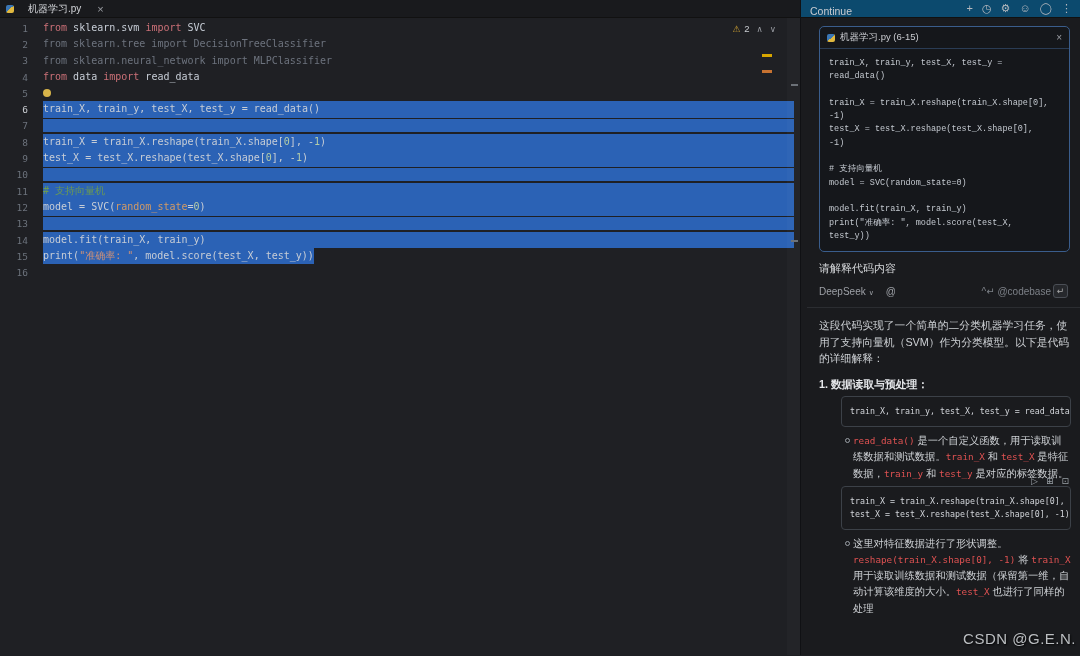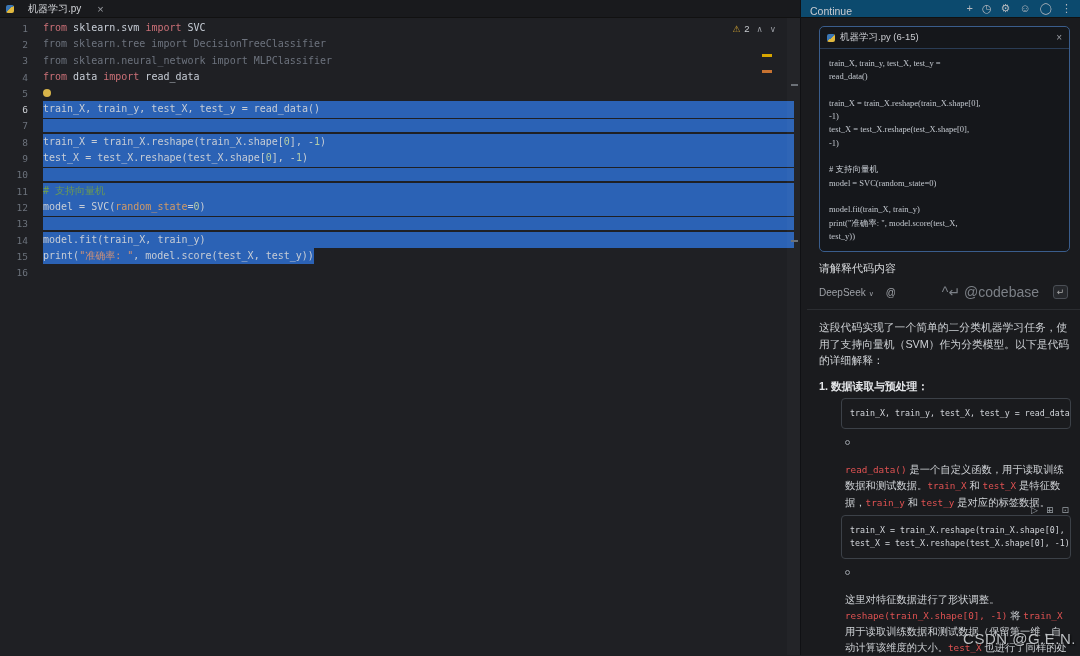--- a/index.html
+++ b/index.html
@@ -41,38 +41,38 @@
   .sel-mark { position:absolute; right:2px; width:7px; height:2px; background:#6a6f76; }
   .s1 { top:66px; } .s2 { top:222px; }
   .scroll-strip { position:absolute; right:0; top:0; width:13px; height:100%; background:rgba(255,255,255,0.02); }
 
   
   .panel { flex:0 0 280px; background:#1a1b1e; border-left:1px solid #101114; position:relative; display:flex; flex-direction:column; overflow:hidden;padding-left:6px; }
 
   .card { margin:8px 10px 0 12px; border:1px solid #3a5d8c; border-radius:5px; background:#15171b; overflow:hidden; flex:none; }
   .card-head { display:flex; align-items:center; gap:5px; padding:4px 7px; border-bottom:1px solid #2a3c55; font-size:9.5px; color:#c9cbd0; }
   .card-close { margin-left:auto; color:#9a9da3; font-size:10px; }
-  .card-body { padding:8px 9px; font-family:Liberation Serif, serif; font-size:8.5px; line-height:13.3px; color:#c3c8cf; white-space:pre; overflow:hidden; }
+  .card-body { padding:8px 9px; font-family:Liberation Mono, monospace; font-size:8.5px; line-height:13.3px; color:#c3c8cf; white-space:pre; overflow:hidden; }
   .card-line { min-height:13.3px; }
 
   .prompt { margin:9px 12px 0; font-size:11px; color:#d6d8db; flex:none; }
   .input-row { margin:8px 12px 0; display:flex; align-items:center; font-size:10px; color:#9da0a6; flex:none; }
   .caret { font-size:7px; margin-left:3px; }
   .at-btn { margin-left:12px; }
   .spacer { flex:1; }
-  .hint { font-size:14px; color:#7c8087; margin-right:14px;text-align:center; }
+  .hint { font-size:10px; color:#7c8087; margin-right:2px;text-align:center; }
   .send-btn { width:15px; height:14px; border:1px solid #4a4e55; border-radius:3px; display:flex; align-items:center; justify-content:center; font-size:9px; color:#aaa; background:#26282c; }
   .divider { margin-top:9px; border-top:1px solid #2b2d31; flex:none; }
 
   .response { flex:1; padding:9px 7px 0 12px; font-size:10.8px; line-height:16.5px; color:#ced1d5; overflow:hidden; }
   .sec-head { margin:9px 0 2px; font-size:10.8px; color:#e4e6e9; font-weight:bold; }
   .code-wrap { position:relative; margin:4px 2px 6px 22px; }
   .blk-tools { position:absolute; top:-13px; right:2px; display:flex; gap:8px; font-size:9px; color:#9aa0a6; }
   .code-block { border:1px solid #3c4148; border-radius:4px; padding:8px 8px; font-family:"DejaVu Sans Mono",monospace; font-size:8.3px; line-height:13px; color:#d2d5da; white-space:pre; overflow:hidden; background:#1a1b1e; }
-  .bullet { display:flex; gap:17px; margin:4px 2px 0 26px;flex-direction:column; }
+  .bullet { display:flex; gap:3px; margin:4px 2px 0 26px; }
   .bullet-marker { flex:none; width:5px; height:5px; border:1px solid #9aa0a6; border-radius:50%; margin-top:5px; }
   .bullet-text { font-size:10.3px; line-height:16.2px; color:#ced1d5; }
   .inline-code { color:#e05252; font-family:"DejaVu Sans Mono",monospace; font-size:9.3px; }
 
   .watermark { position:absolute; right:4px; bottom:8px; font-size:15px; color:rgba(205,208,212,0.9); text-shadow:1px 1px 2px rgba(0,0,0,0.85); letter-spacing:0.5px; pointer-events:none; }
 </style>
 </head>
 <body>
 
 <div class="titlebar">

